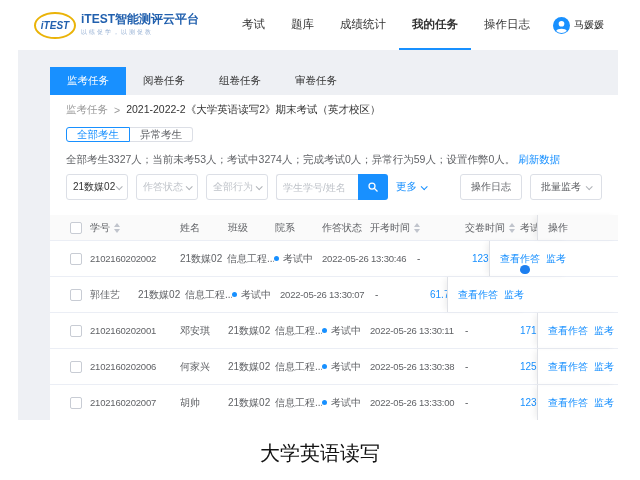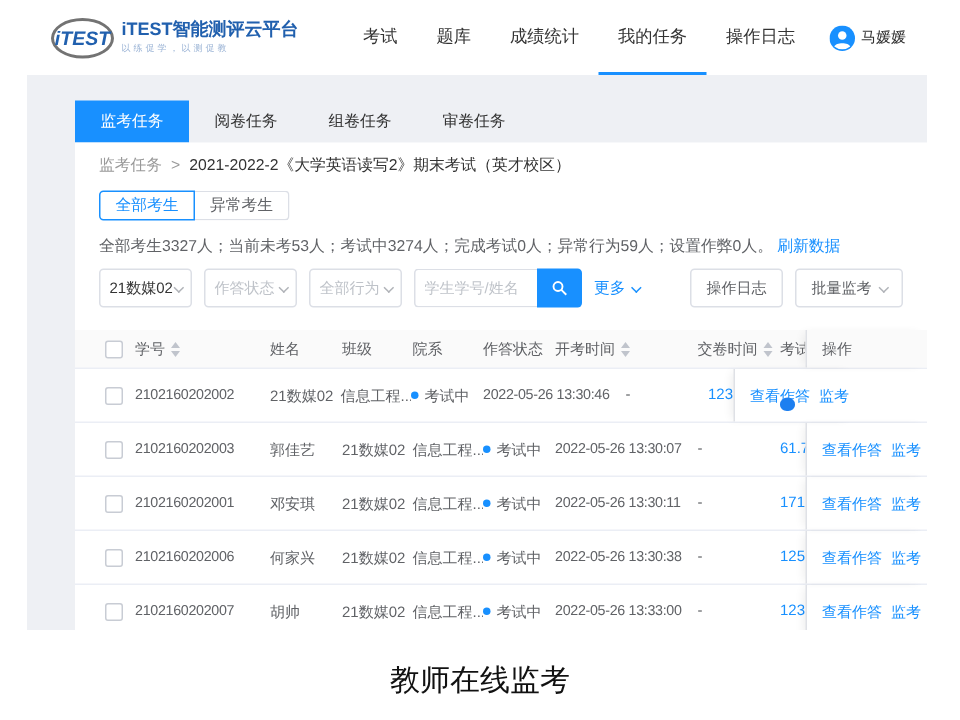--- a/index.html
+++ b/index.html
@@ -3,43 +3,43 @@
 <meta charset="utf-8">
 <style>
   * { margin:0; padding:0; box-sizing:border-box; }
   body { width:640px; height:480px; background:#fff; font-family:"Liberation Sans","DejaVu Sans",sans-serif; }
   .page { position:relative; width:640px; height:480px; background:#fff; overflow:hidden; }
   .app { position:absolute; left:18px; top:0; width:600px; height:420px; background:#eef0f4; overflow:hidden; }
 
   
   .navbar { height:50px; background:#fff; display:flex; align-items:center; padding:0 14px 0 16px; }
   .logo { display:flex; align-items:center; gap:5px; }
-  .logo-mark { width:42px; height:27px; border:2px solid #737373; border-radius:50%; display:flex; align-items:center; justify-content:center; font-size:13px; font-weight:bold; font-style:italic; color:#2160ae; flex:none; }
+  .logo-mark { width:42px; height:27px; border:2px solid #eab308; border-radius:50%; display:flex; align-items:center; justify-content:center; font-size:10px; font-weight:bold; font-style:italic; color:#2160ae; flex:none; }
   .logo-text { display:flex; flex-direction:column; }
   .logo-title { font-size:12px; font-weight:bold; color:#2160ae; line-height:13px; }
   .logo-tagline { font-size:6px; color:#9ab3d5; letter-spacing:2px; margin-top:2px; }
   .nav-menu { display:flex; margin-left:auto; height:50px; align-items:stretch; }
   .nav-item { font-size:11.5px; color:#333; padding:0 13px; display:flex; align-items:center; cursor:pointer; border-bottom:2px solid transparent; }
-  .nav-item.active { border-bottom-color:#1890ff; font-weight:normal; }
+  .nav-item.active { border-bottom-color:#1890ff; font-weight:bold; }
   .user { display:flex; align-items:center; gap:4px; margin-left:10px; cursor:pointer; }
   .user-name { font-size:10px; color:#333; }
 
   
   .tabbar { display:flex; margin:17px 0 0 32px; height:28px; }
   .tab { width:76px; display:flex; align-items:center; justify-content:center; font-size:10.5px; color:#333; cursor:pointer; }
   .tab.active { background:#1890ff; color:#fff; }
 
   
   .card { margin-left:32px; width:568px; height:325px; background:#fff; position:relative; overflow:hidden; }
 
   .breadcrumb { margin:8px 16px 0; font-size:10.5px; color:#999; display:flex; gap:6px; align-items:center; }
   .breadcrumb .current { color:#333; }
 
   .toggle { margin:10px 0 0 16px; display:inline-flex; }
-  .toggle-btn { height:20px; padding:0 10px; font-size:10.5px; display:flex; align-items:center; border:1px solid #dcdfe6; color:#606266; background:#fff; cursor:pointer; }
+  .toggle-btn { height:15px; padding:0 10px; font-size:10.5px; display:flex; align-items:center; border:1px solid #dcdfe6; color:#606266; background:#fff; cursor:pointer; }
   .toggle-btn.active { border-color:#1890ff; color:#1890ff; border-radius:3px 0 0 3px; position:relative; z-index:1; }
   .toggle-btn.inactive { border-left:none; border-radius:0 3px 3px 0; }
 
   .stats { margin:11px 16px 0; font-size:10.5px; color:#606266; height:13px; line-height:13px; white-space:nowrap; }
   .stats .refresh { color:#1890ff; cursor:pointer; text-decoration:none; }
 
   .filterbar { margin:8px 16px 0; display:flex; align-items:center; height:26px; }
   .select { width:62px; height:26px; border:1px solid #dcdfe6; border-radius:3px; display:flex; align-items:center; justify-content:space-between; padding:0 6px; font-size:10px; background:#fff; margin-right:8px; cursor:pointer; }
   .select .val { color:#333; white-space:nowrap; overflow:hidden; }
   .select.ph .val { color:#bfc3c9; }
@@ -225,21 +225,20 @@
             <a class="link">查看作答</a>
             <a class="link">监考</a>
 
           </div>
         </div>
 
         <div class="tr">
           <div class="td c-cb">
               <span class="checkbox"></span>
             </div>
-          <div class="td c-id">2102160202003</div>
           <div class="td c-name">郭佳艺</div>
           <div class="td c-class">21数媒02</div>
           <div class="td c-dept">信息工程...</div>
           <div class="td c-status">
               <span class="dot"></span>
               <span>考试中</span>
             </div>
           <div class="td c-start">2022-05-26 13:30:07</div>
           <div class="td c-submit">-</div>
           <div class="td c-dur">61.7</div>
@@ -314,14 +313,14 @@
             <a class="link">监考</a>
 
           </div>
         </div>
       </div>
 
       <div class="cursor-dot"></div>
     </div>
   </div>
 
-  <div class="caption">教师在线监考</div>
+  <div class="caption">大学英语读写</div>
 </div>
 
 </body></html>

